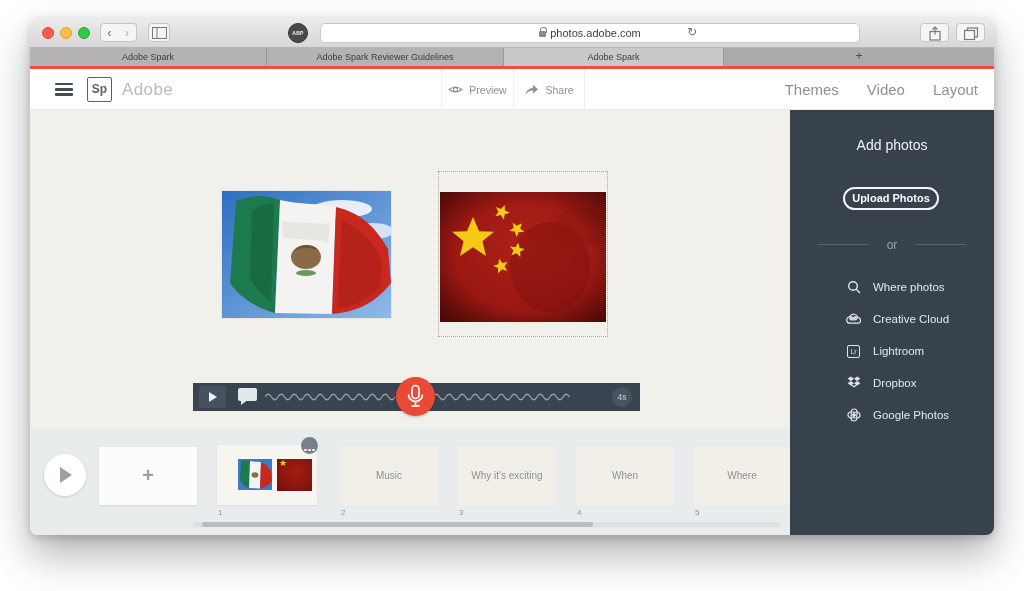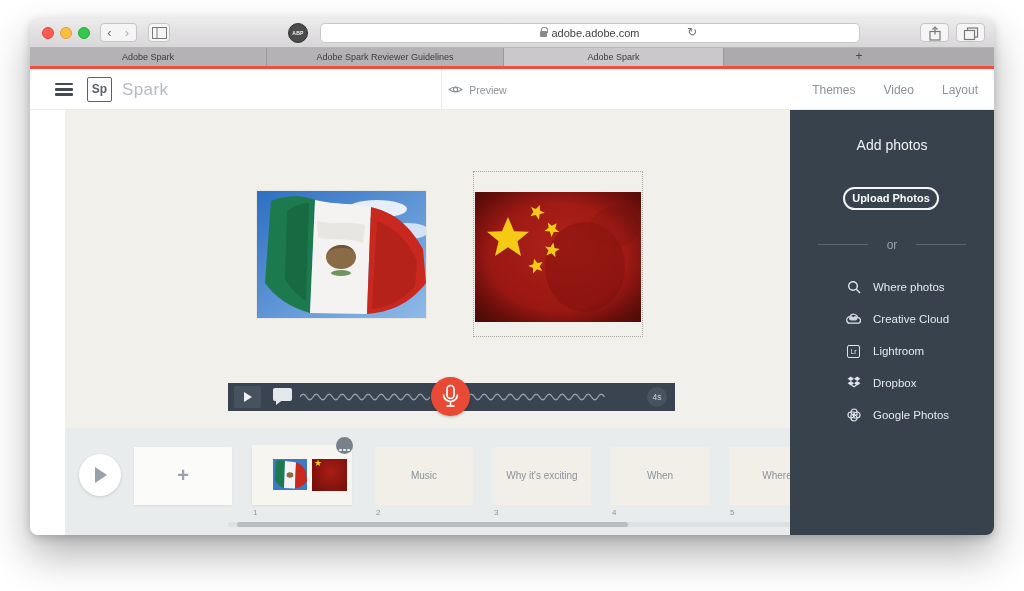--- a/index.html
+++ b/index.html
@@ -58,25 +58,25 @@
   .hamburger i { display:block; height:2.4px; background:#434c54; margin-bottom:2.8px; border-radius:1px; }
   .splogo { position:absolute; left:57px; top:8px; width:25px; height:25px; border:1.6px solid #59616a;
     border-radius:2px; color:#59616a; font-size:12px; font-weight:bold; text-align:center; line-height:22px; }
   .apptitle { position:absolute; left:92px; top:0; height:41px; line-height:41px;
     font-size:17px; color:#b6bcc2; letter-spacing:.4px; }
   .hbtn { position:absolute; top:0; height:41px; width:72px; display:flex; align-items:center;
     justify-content:center; gap:6px; font-size:10.5px; color:#8b9299; border-left:1px solid #ededeb; }
   .hbtn.preview { left:411px; }
   .hbtn.share2 { left:483px; border-right:1px solid #ededeb; }
   .rightnav { position:absolute; right:16px; top:0; height:41px; display:flex; gap:28px; align-items:center;
-    font-size:12px; color:#8b9299; }
+    font-size:15px; color:#8b9299; }
   .rightnav span { cursor:pointer; }
 
   
-  .main { position:absolute; left:0; top:92px; width:760px; height:425px; background:#f2f0ea;margin-left:35px; }
+  .main { position:absolute; left:0; top:92px; width:760px; height:425px; background:#f2f0ea; }
   .flag { position:absolute; box-shadow:0 0 0 1px rgba(0,0,0,.04); }
   .mexico { left:192px; top:81px; width:169px; height:127px; }
   .chinabox { position:absolute; left:408px; top:61px; width:170px; height:166px;
     border:1px dotted #a9a79c; }
   .chinaimg { position:absolute; left:1px; top:20px; width:166px; height:130px; }
 
   
   .pbar { position:absolute; left:163px; top:273px; width:447px; height:28px; background:#3a4450; }
   .pplay { position:absolute; left:6px; top:3px; width:27px; height:22px; background:#475260; border-radius:2px; }
   .pplay i { position:absolute; left:10px; top:6px; width:0; height:0;
@@ -144,21 +144,21 @@
       <span class="navbtn fwd">›</span>
       <span class="sidebtn">
         <svg width="15" height="12" viewBox="0 0 15 12">
           <rect x="0.5" y="0.5" width="14" height="11" fill="none" stroke="#7a7a7a" stroke-width="1"></rect>
           <line x1="5" y1="0.5" x2="5" y2="11.5" stroke="#7a7a7a" stroke-width="1"></line>
         </svg>
       </span>
       <span class="abp">ABP</span>
       <div class="urlfield">
         <span class="lock"></span>
-        <span class="urltext">adobe.adobe.com</span>
+        <span class="urltext">photos.adobe.com</span>
       </div>
       <span class="refresh">↻</span>
       <span class="toolbtn sharebtn">
         <svg width="16" height="15" viewBox="0 0 16 15">
           <rect x="3" y="5.5" width="10" height="8.5" fill="none" stroke="#7a7a7a" stroke-width="1.2"></rect>
           <line x1="8" y1="1.5" x2="8" y2="8.5" stroke="#7a7a7a" stroke-width="1.2"></line>
           <polyline points="5.5,3.5 8,1 10.5,3.5" fill="none" stroke="#7a7a7a" stroke-width="1.2"></polyline>
         </svg>
       </span>
       <span class="toolbtn tabsbtn">
@@ -177,27 +177,33 @@
     </div>
     <div class="redline"></div>
 
     <div class="appheader">
       <div class="hamburger">
           <i></i>
           <i></i>
           <i></i>
         </div>
       <div class="splogo">Sp</div>
-      <div class="apptitle">Spark</div>
+      <div class="apptitle">Adobe</div>
       <div class="hbtn preview">
         <svg width="15" height="11" viewBox="0 0 16 12">
           <path d="M1,6 Q8,0.5 15,6 Q8,11.5 1,6 Z" fill="none" stroke="#8b9299" stroke-width="1.2"></path>
           <circle cx="8" cy="6" r="2.3" fill="none" stroke="#8b9299" stroke-width="1.2"></circle>
         </svg>
         <span>Preview</span>
+      </div>
+      <div class="hbtn share2">
+        <svg width="15" height="13" viewBox="0 0 16 14">
+          <path d="M1.5,13 C2.5,7.5 6,5.5 9.5,5.3 L9.5,2 L15,6.8 L9.5,11.5 L9.5,8.2 C6.5,8.2 3.5,9.5 1.5,13 Z" fill="#8b9299"></path>
+        </svg>
+        <span>Share</span>
       </div>
       <div class="rightnav">
         <span>Themes</span>
         <span>Video</span>
         <span>Layout</span>
       </div>
     </div>
 
     <div class="main">
 

